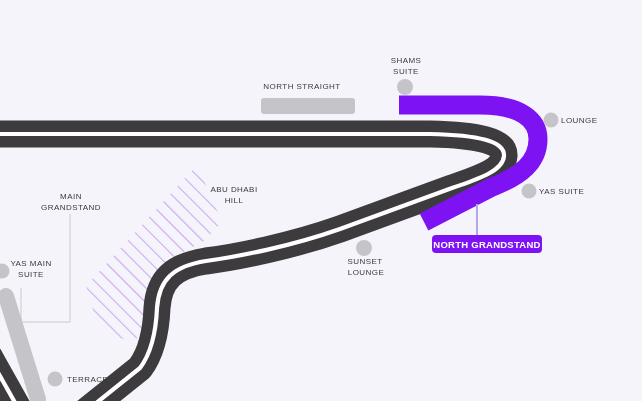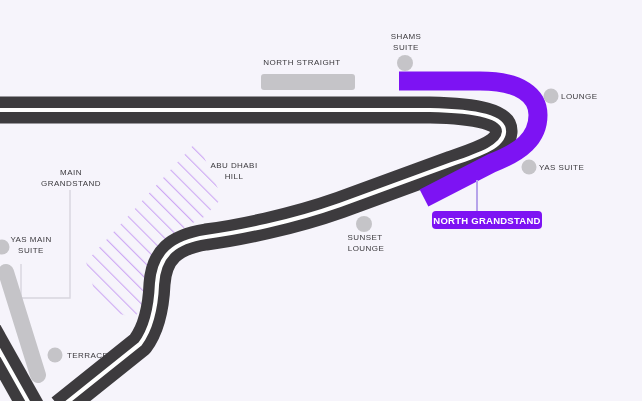--- a/index.html
+++ b/index.html
@@ -2,21 +2,21 @@
 <html><head>
 <meta charset="utf-8">
 <style>
   html, body { margin: 0; padding: 0; }
   body {
     width: 642px; height: 401px;
     background: #f6f4fb;
     font-family: "Liberation Sans", sans-serif;
     overflow: hidden;
   }
-  .map-wrap { position: relative; width: 642px; height: 294px; }
+  .map-wrap { position: relative; width: 642px; height: 294px; margin-top: 24px; }
   svg { display: block; }
   text.lbl {
     font-family: "Liberation Sans", sans-serif;
     font-size: 8px;
     letter-spacing: 0.45px;
     fill: #3a383c;
   }
   text.badge-lbl {
     font-family: "Liberation Sans", sans-serif;
     font-size: 9.5px;

